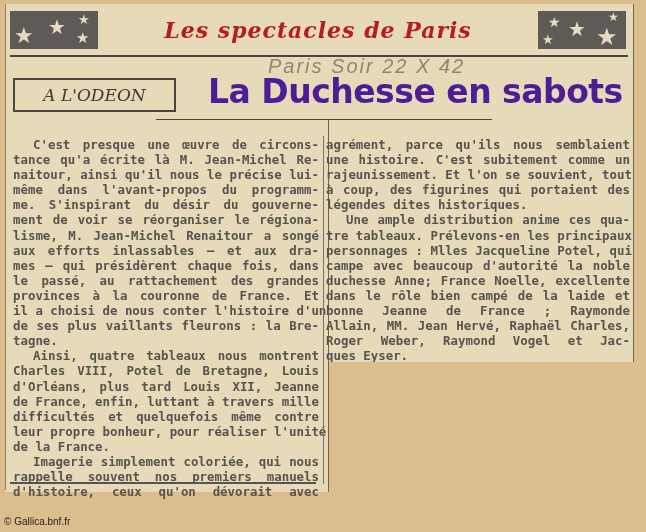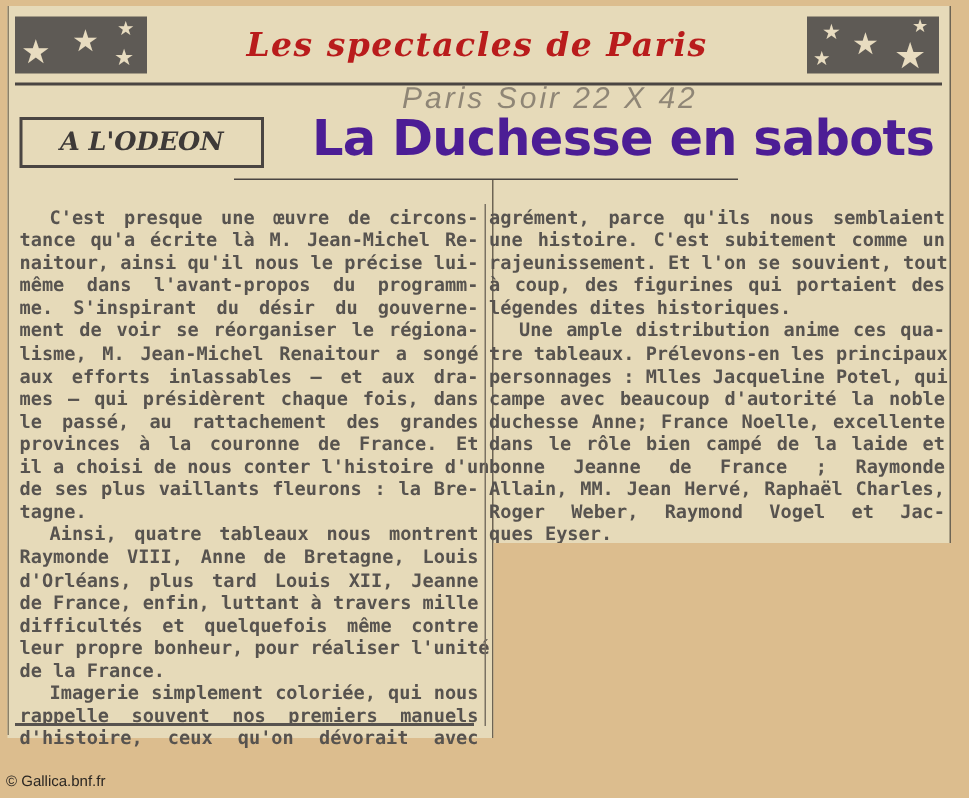--- a/index.html
+++ b/index.html
@@ -50,21 +50,21 @@
   }
   .handwriting {
     position: absolute; left: 268px; top: 55px;
     font-family: Liberation Sans, sans-serif; font-style: italic;
     font-size: 20px; color: #8f8676; letter-spacing: 2px;
   }
   .venue-box {
     position: absolute; left: 13px; top: 78px; width: 163px; height: 34px;
     border: 2px solid #4a4542; box-sizing: border-box;
     display: flex; align-items: center; justify-content: center;
-    font-family: "DejaVu Serif", serif; font-style: italic; font-weight: bold;
+    font-family: "DejaVu Serif", serif; font-style: italic; font-weight: normal;
     font-size: 17px; color: #3e3a38;
   }
   .headline {
     position: absolute; left: 208px; top: 72px;
     font-family: "DejaVu Sans", sans-serif; font-weight: bold;
     font-size: 33px; color: #4c1d95; letter-spacing: -0.5px;
   }
   .rule-mid {
     position: absolute; left: 156px; top: 119px; width: 336px; height: 1px; background: #4a4542;
   }
@@ -130,21 +130,21 @@
   <span class="line">ment de voir se réorganiser le régiona-</span>
   <span class="line">lisme, M. Jean-Michel Renaitour a songé</span>
   <span class="line">aux efforts inlassables — et aux dra-</span>
   <span class="line">mes — qui présidèrent chaque fois, dans</span>
   <span class="line">le passé, au rattachement des grandes</span>
   <span class="line">provinces à la couronne de France. Et</span>
   <span class="line">il a choisi de nous conter l'histoire d'un</span>
   <span class="line">de ses plus vaillants fleurons : la Bre-</span>
   <span class="line" style="text-align-last:left">tagne.</span>
   <span class="line" style="text-indent:20px">Ainsi, quatre tableaux nous montrent</span>
-  <span class="line">Raymonde VIII, Anne de Bretagne, Louis</span>
+  <span class="line">Charles VIII, Potel de Bretagne, Louis</span>
   <span class="line">d'Orléans, plus tard Louis XII, Jeanne</span>
   <span class="line">de France, enfin, luttant à travers mille</span>
   <span class="line">difficultés et quelquefois même contre</span>
   <span class="line">leur propre bonheur, pour réaliser l'unité</span>
   <span class="line" style="text-align-last:left">de la France.</span>
   <span class="line" style="text-indent:20px">Imagerie simplement coloriée, qui nous</span>
   <span class="line">rappelle souvent nos premiers manuels</span>
   <span class="line">d'histoire, ceux qu'on dévorait avec</span>
 </div>
 

